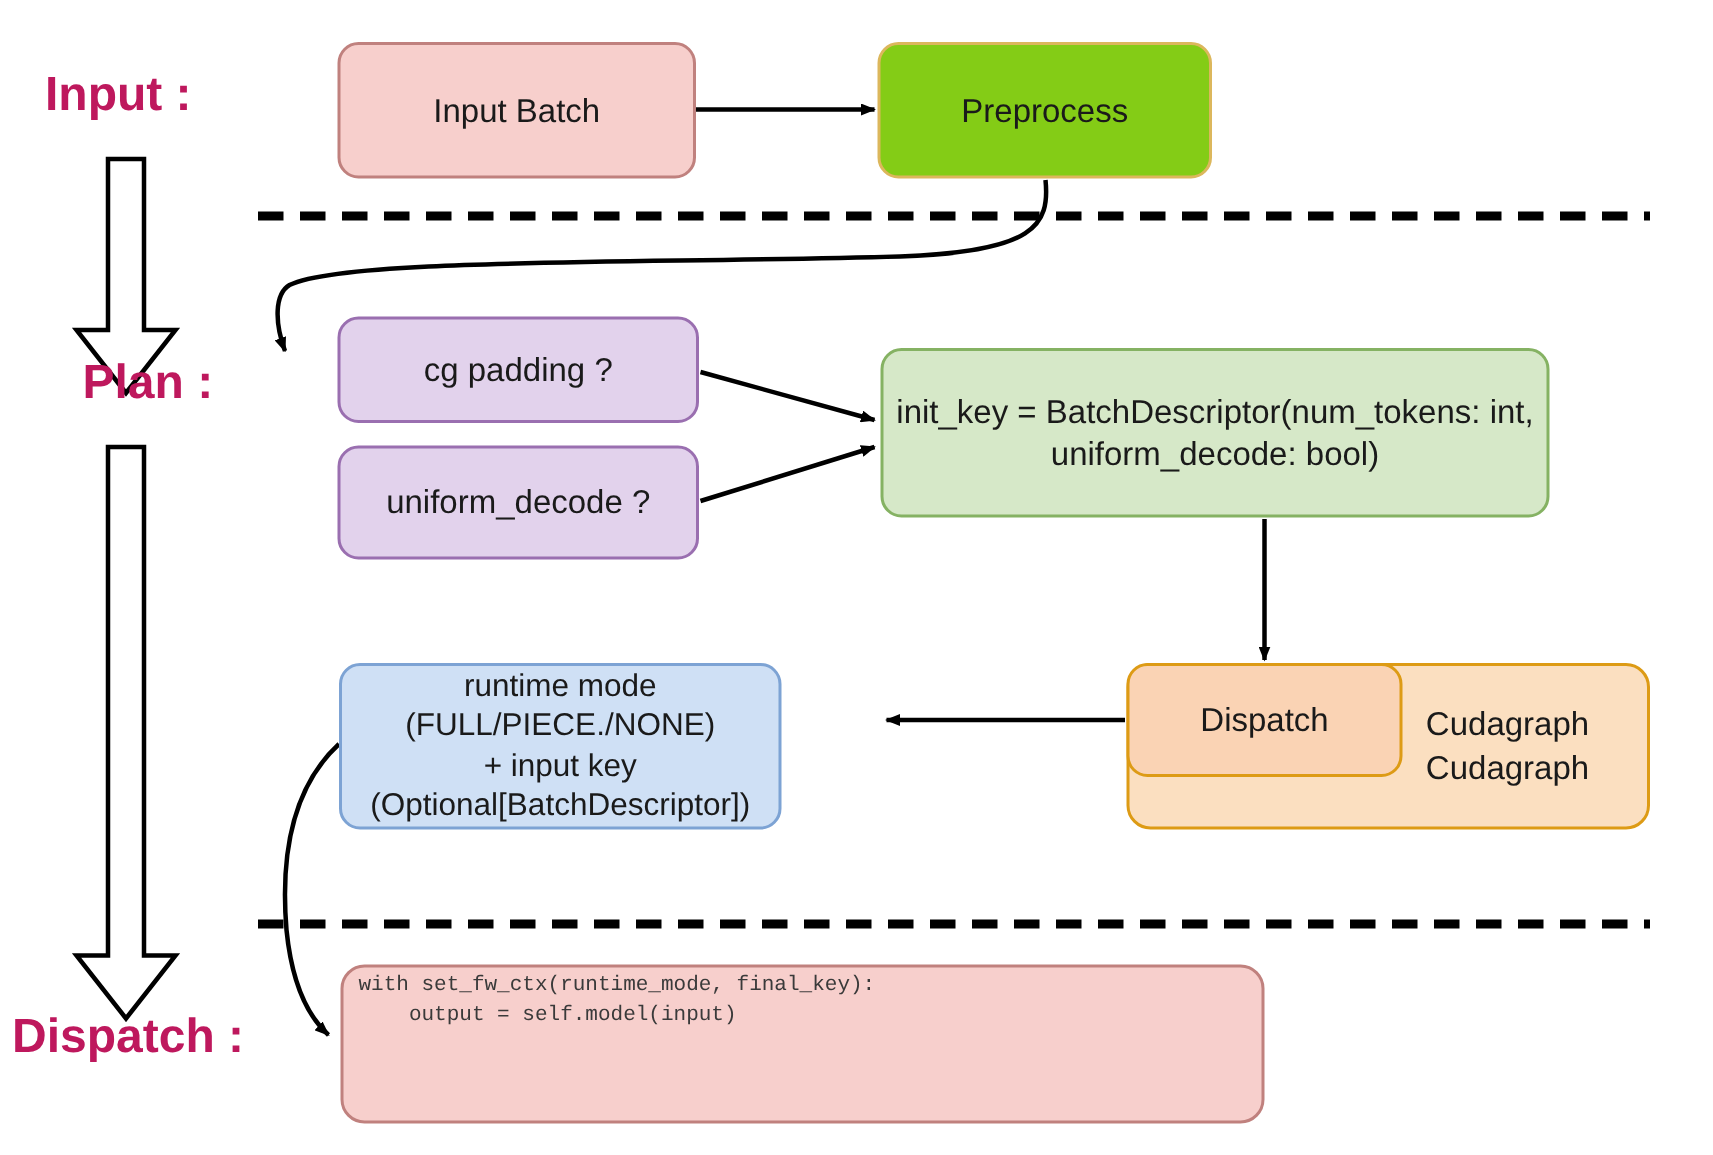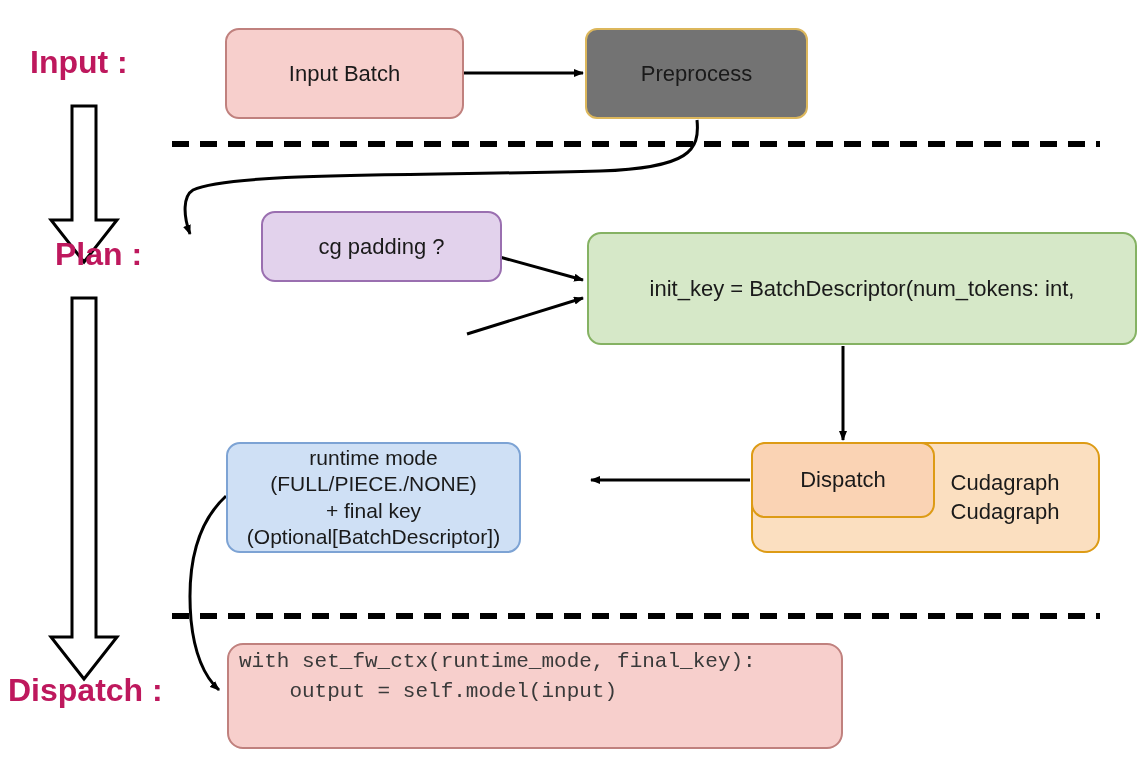--- a/index.html
+++ b/index.html
@@ -46,28 +46,26 @@
     color: #1a1a1a;
     line-height: 1.25;
     padding: 2px 8px;
   }
   .node .label { display: block; }
   .node-input-batch {
     background: #f7cfcc;
     border-color: #c0817e;
   }
   .node-preprocess {
-    background: #737373;
+    background: #84cc16;
     border-color: #dcb75c;
-    border-radius: 12px;
   }
   .node-purple {
     background: #e2d2ec;
     border-color: #9a6fb0;
-    margin-left: 36px;
   }
   .node-green {
     background: #d6e8c8;
     border-color: #85b263;
   }
   .node-cudagraph-dispatcher {
     background: #fbdfc0;
     border-color: #dd9b15;
     align-items: center;
     justify-content: flex-end;
@@ -84,21 +82,21 @@
     border-radius: 14px;
   }
   .node-blue {
     background: #cfe0f5;
     border-color: #7da3d4;
   }
   .node-code {
     background: #f7cfcc;
     border-color: #c0817e;
     font-family: "Liberation Mono", monospace;
-    font-size: 21px;
+    font-size: 14px;
     color: #3a3a3a;
     justify-content: flex-start;
     text-align: left;
     padding-left: 10px;
     border-radius: 16px;
   }
   .node-code .label {
     white-space: pre;
     line-height: 1.45;
   }
@@ -145,39 +143,43 @@
   </div>
 
   <div class="node node-preprocess" style="left:585px; top:28px; width:223px; height:91px;">
     <span class="label">Preprocess</span>
   </div>
 
   <div class="node node-purple" style="left:225px; top:211px; width:241px; height:71px;">
     <span class="label">cg padding ?</span>
   </div>
 
+  <div class="node node-purple" style="left:225px; top:297px; width:241px; height:76px;">
+    <span class="label">uniform_decode ?</span>
+  </div>
 
-  <div class="node node-green" style="left:587px; top:232px; width:550px; height:113px; flex-direction:column;">
+  <div class="node node-green" style="left:587px; top:232px; width:446px; height:113px; flex-direction:column;">
     <span class="label">init_key = BatchDescriptor(num_tokens: int,</span>
+    <span class="label">uniform_decode: bool)</span>
   </div>
 
   <div class="node node-cudagraph-dispatcher" style="left:751px; top:442px; width:349px; height:111px;">
     <span class="label">
       <span>Cudagraph</span><br>
       <span>Cudagraph</span>
     </span>
   </div>
 
   <div class="node node-dispatch" style="left:751px; top:442px; width:184px; height:76px;">
     <span class="label">Dispatch</span>
   </div>
 
   <div class="node node-blue" style="left:226px; top:442px; width:295px; height:111px; flex-direction:column; font-size:21px;">
     <span class="label">runtime mode (FULL/PIECE./NONE)</span>
-    <span class="label">+ final key (Optional[BatchDescriptor])</span>
+    <span class="label">+ input key (Optional[BatchDescriptor])</span>
   </div>
 
   <div class="node node-code" style="left:227px; top:643px; width:616px; height:106px; flex-direction:column; align-items:flex-start;">
     <span class="label">with set_fw_ctx(runtime_mode, final_key):</span>
     <span class="label">    output = self.model(input)</span>
   </div>
 
 </div>
 
 </body></html>

